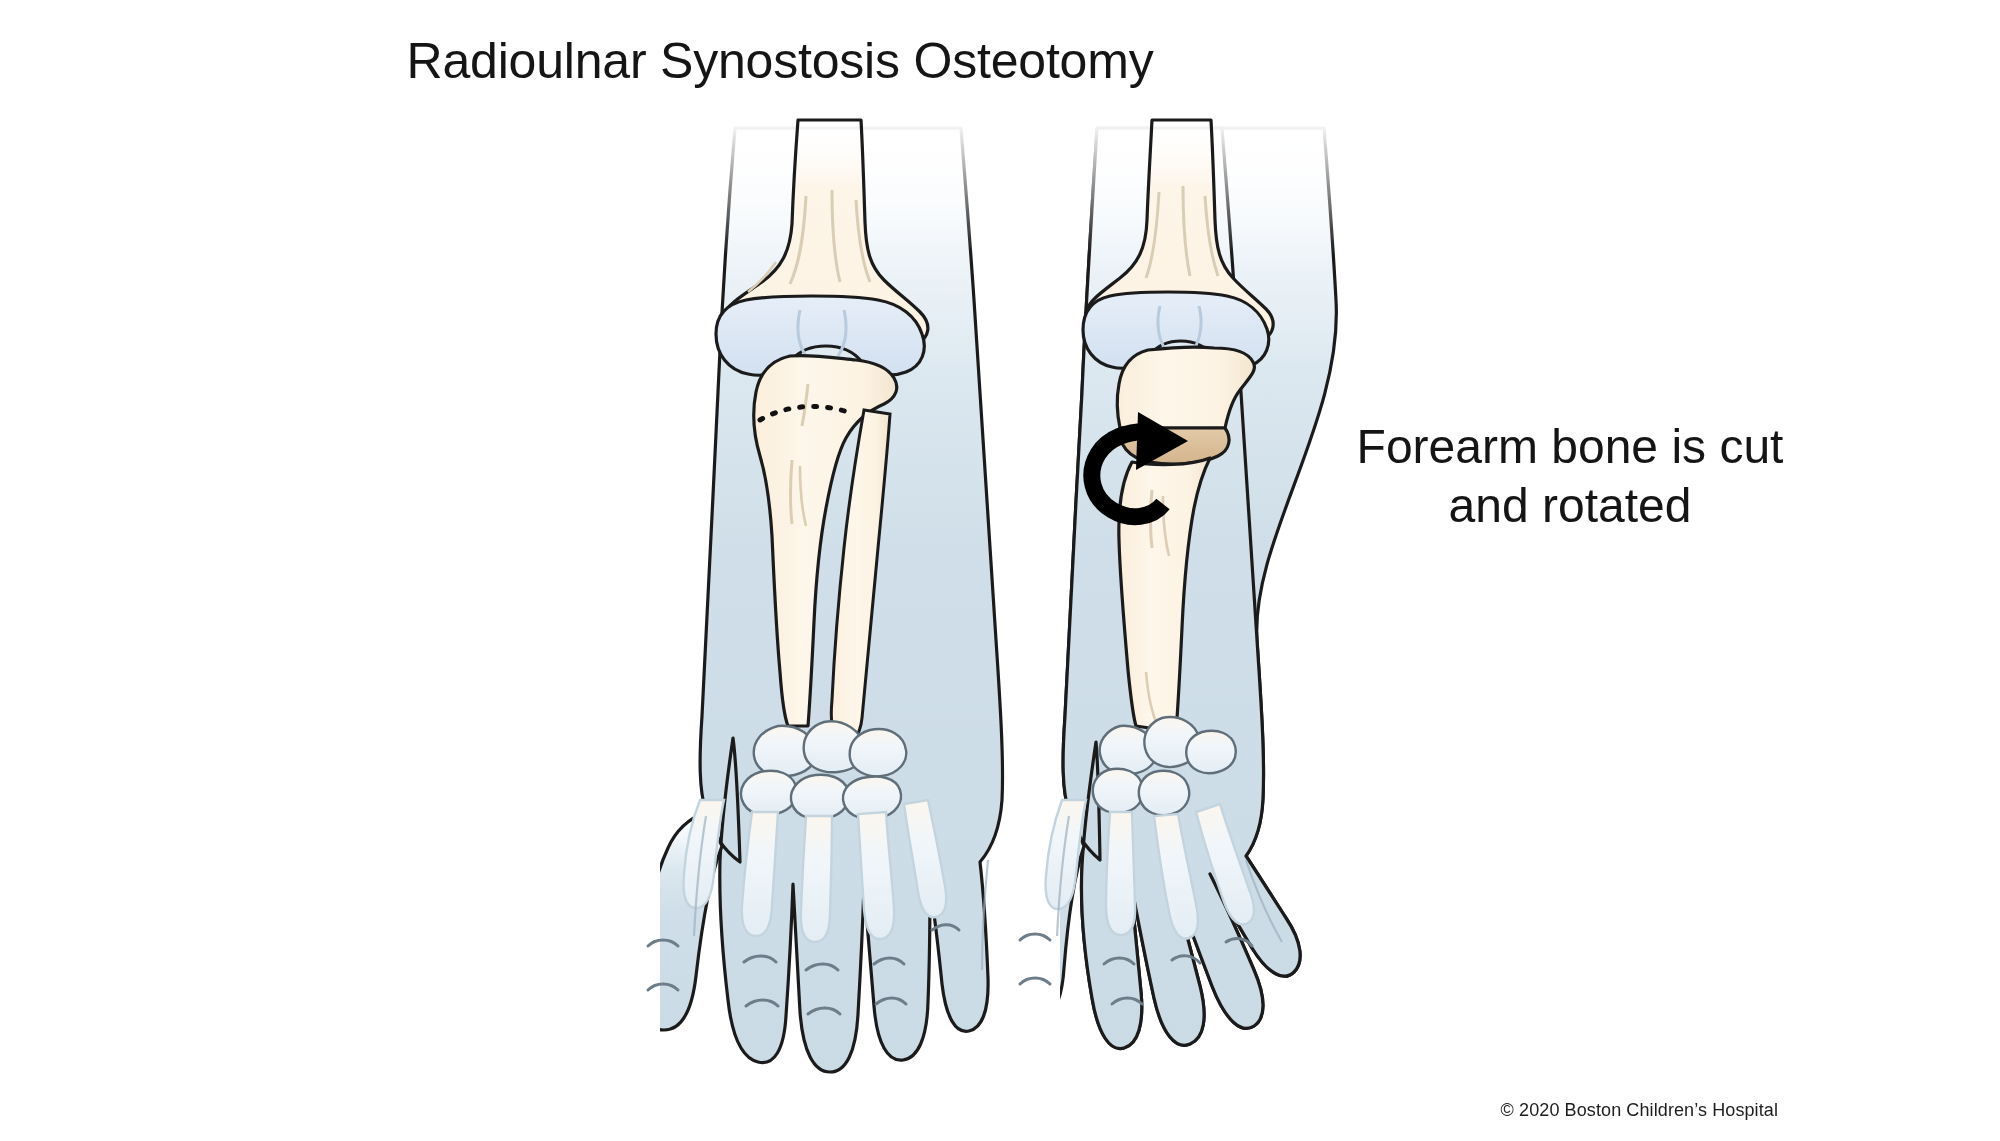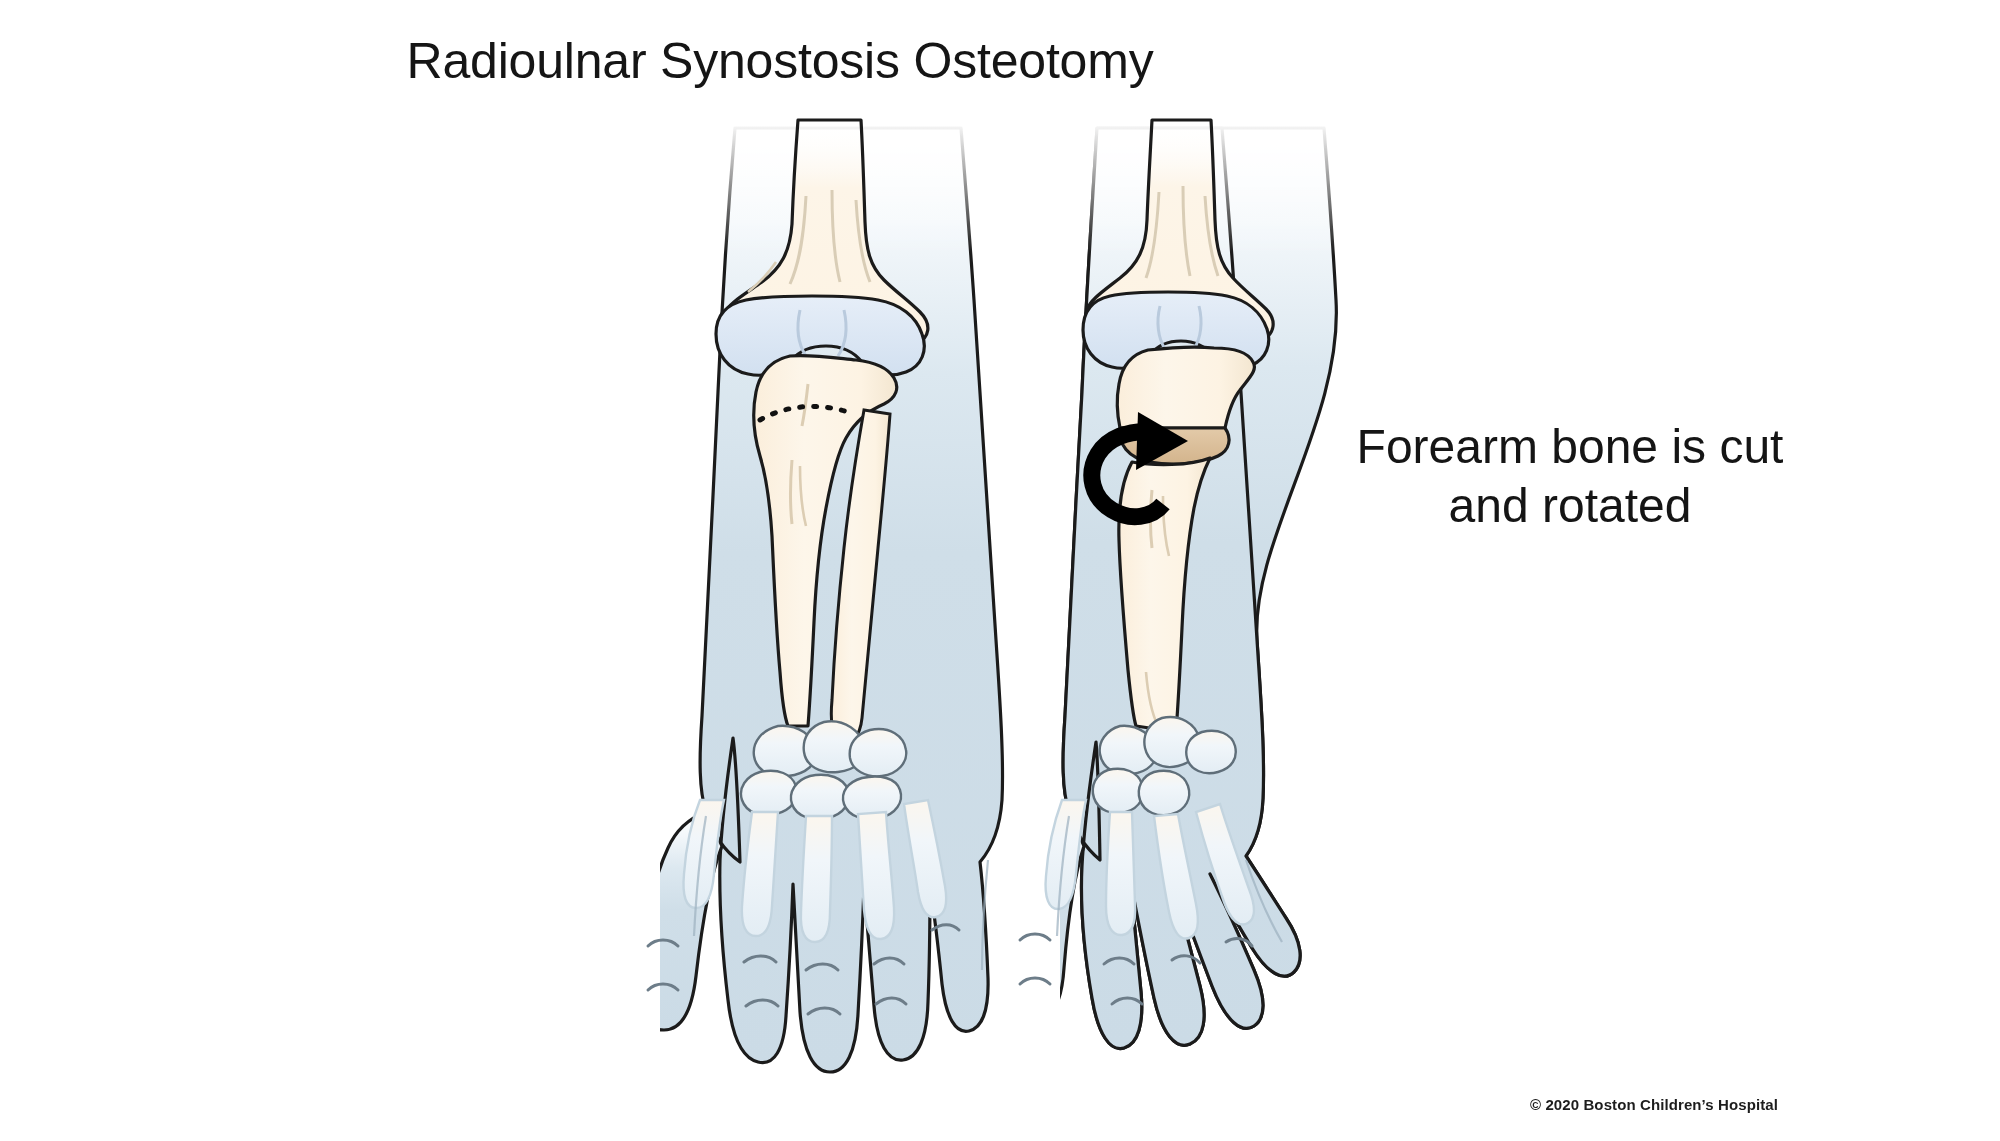--- a/index.html
+++ b/index.html
@@ -42,23 +42,23 @@
     text-align: center;
     font-size: 48px;
     font-weight: 400;
     line-height: 1.22;
     color: #151515;
     white-space: pre-line;
   }
   .copyright {
     position: absolute;
     right: 18px;
-    bottom: 28px;
-    font-size: 15px;
-    font-weight: 700;
+    bottom: 20px;
+    font-size: 18px;
+    font-weight: 400;
     color: #1d1d1d;
     letter-spacing: 0.1px;
   }
   svg.art {
     position: absolute;
     left: 0;
     top: 0;
     width: 2000px;
     height: 1141px;
     pointer-events: none;

